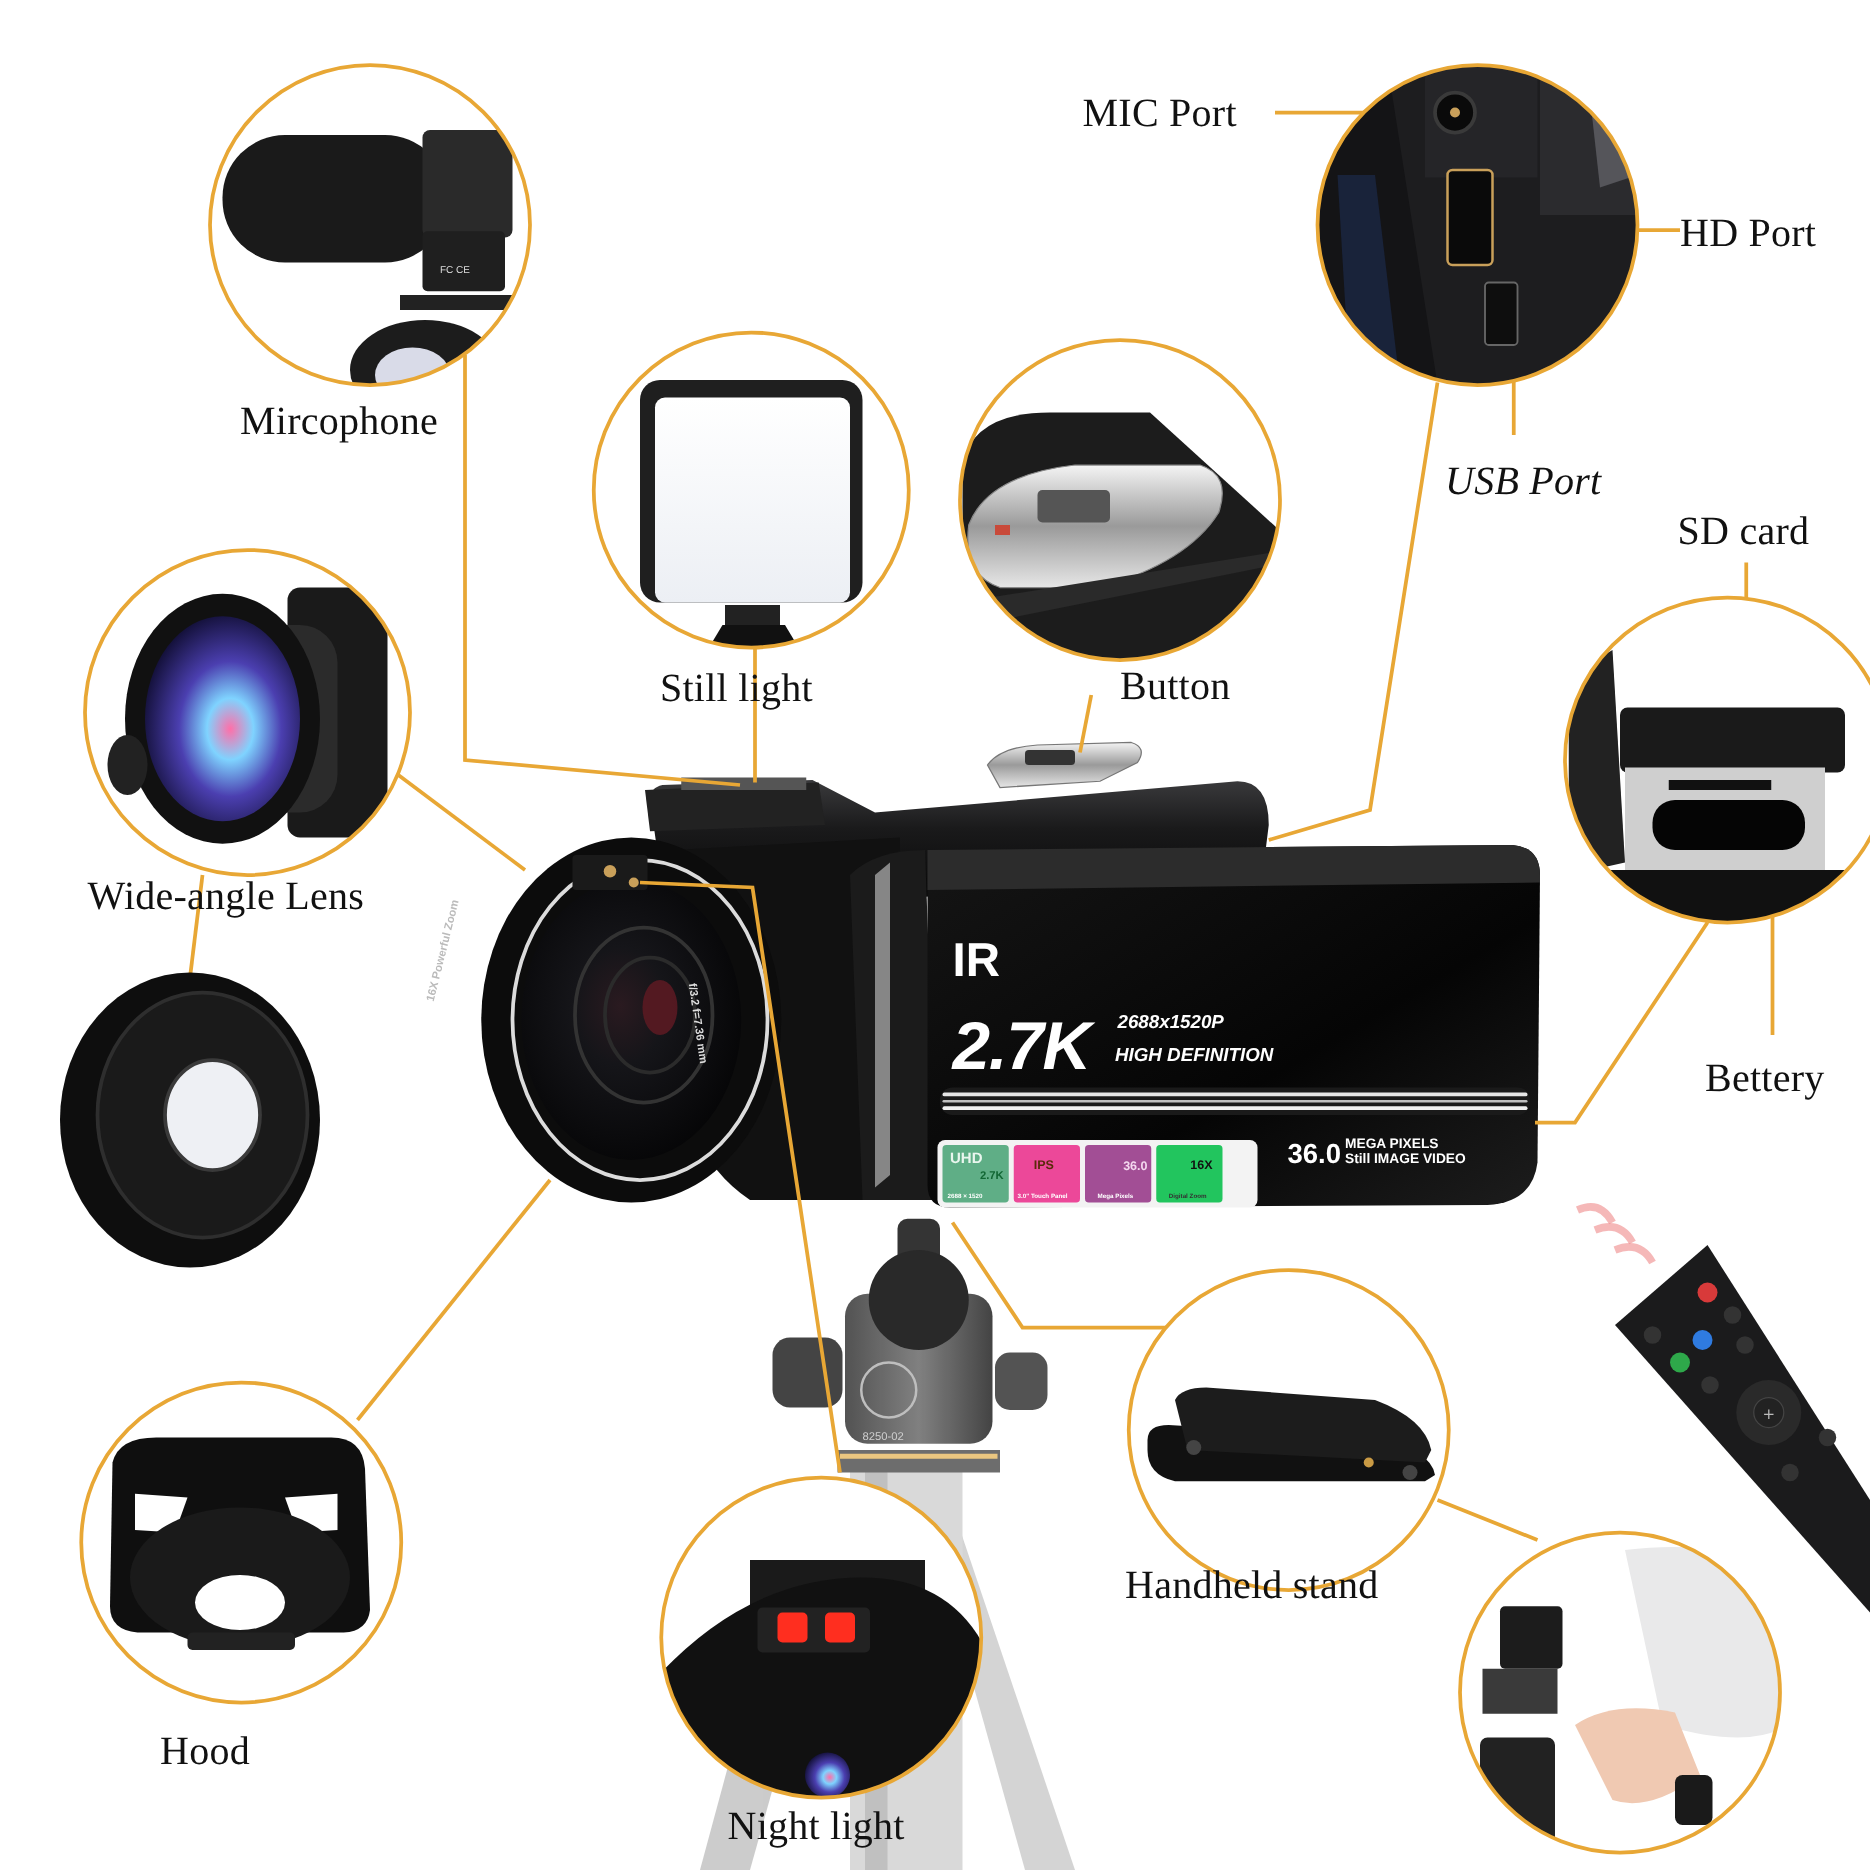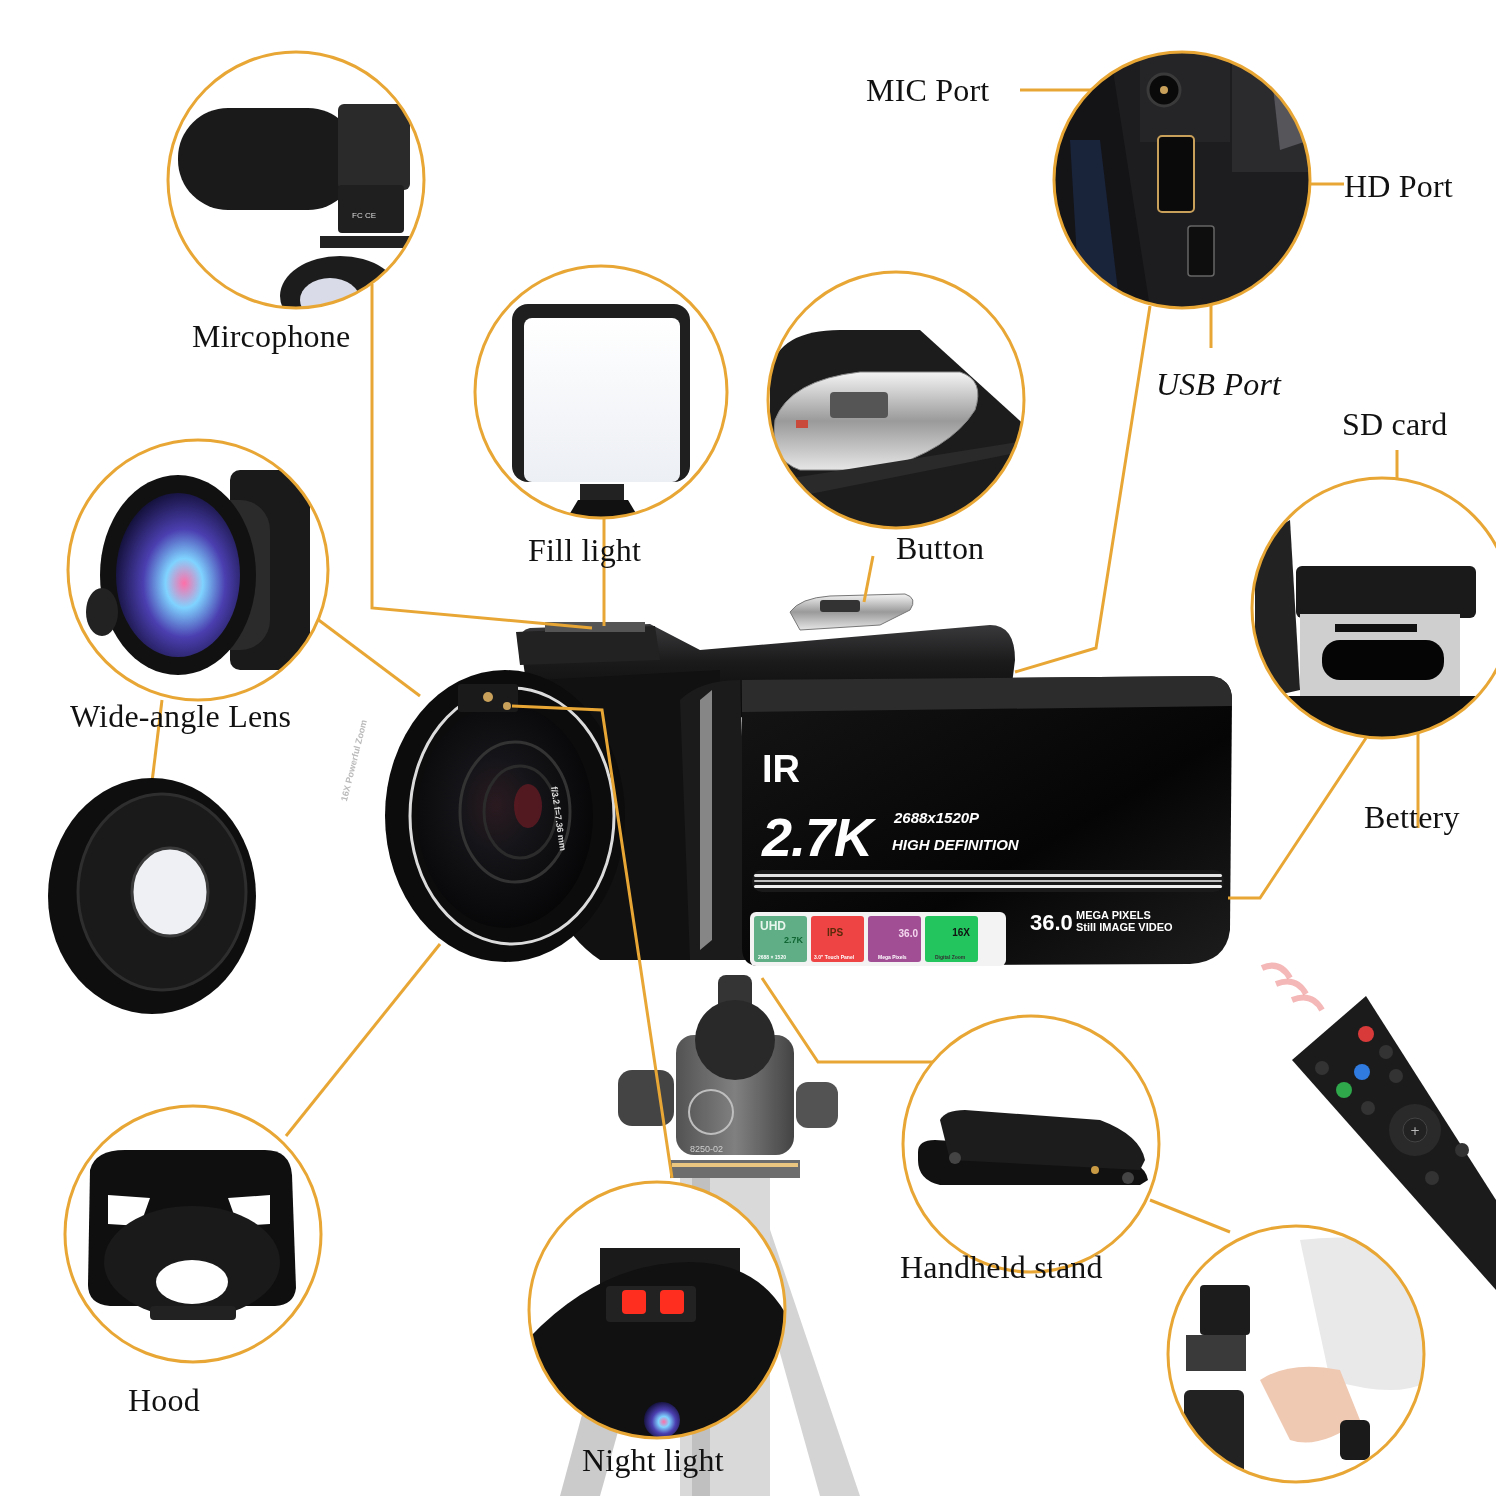--- a/index.html
+++ b/index.html
@@ -301,40 +301,40 @@
 <div class="cam-text" style="left:1076px;top:922px;font-size:11px;">Still IMAGE VIDEO</div>
 <div class="cam-text" style="left:340px;top:800px;font-size:9px;color:#bbb;transform:rotate(-76deg);transform-origin:left top;">16X Powerful Zoom</div>
 <div class="cam-text" style="left:558px;top:786px;font-size:9px;color:#ddd;transform:rotate(82deg);transform-origin:left top;">f/3.2 f=7.36 mm</div>
 
 <div style="position:absolute;left:754px;top:916px;width:224px;height:46px;display:flex;gap:4px;">
   <div style="flex:1;background:#5fae86;border-radius:3px;position:relative;">
     <span class="badge" style="left:6px;top:4px;font-size:12px;color:#e9f6ee;">UHD</span>
     <span class="badge" style="right:4px;top:20px;font-size:9px;color:#163;">2.7K</span>
     <span class="badge" style="left:4px;bottom:2px;font-size:5px;color:#fff;">2688 × 1520</span>
   </div>
-  <div style="flex:1;background:#ef4444;border-radius:3px;position:relative;">
+  <div style="flex:1;background:#ec4899;border-radius:3px;position:relative;">
     <span class="badge" style="left:16px;top:12px;font-size:10px;color:#5a2a0a;">IPS</span>
     <span class="badge" style="left:3px;bottom:2px;font-size:5px;color:#fff;">3.0" Touch Panel</span>
   </div>
   <div style="flex:1;background:#a24e95;border-radius:3px;position:relative;">
     <span class="badge" style="right:3px;top:13px;font-size:10px;color:#f4d7ef;">36.0</span>
     <span class="badge" style="left:10px;bottom:2px;font-size:5px;color:#fff;">Mega Pixels</span>
   </div>
   <div style="flex:1;background:#22c55e;border-radius:3px;position:relative;">
     <span class="badge" style="right:8px;top:12px;font-size:10px;color:#111;">16X</span>
     <span class="badge" style="left:10px;bottom:2px;font-size:5px;color:#333;">Digital Zoom</span>
   </div>
 </div>
 
 <div class="label" style="left:866px;top:74px;text-align:center;">MIC Port</div>
 <div class="label" style="left:1344px;top:170px;">HD Port</div>
 <div class="label" style="left:1156px;top:368px;font-style:italic;">USB Port</div>
 <div class="label" style="left:1342px;top:408px;">SD card</div>
-<div class="label" style="left:1364px;top:801px;">Bettery</div>
+<div class="label" style="left:1364px;top:846px;">Bettery</div>
 <div class="label" style="left:192px;top:320px;">Mircophone</div>
-<div class="label" style="left:528px;top:534px;">Fill light</div>
+<div class="label" style="left:528px;top:534px;">Still light</div>
 <div class="label" style="left:896px;top:532px;">Button</div>
 <div class="label" style="left:70px;top:700px;">Wide-angle Lens</div>
 <div class="label" style="left:128px;top:1384px;">Hood</div>
 <div class="label" style="left:582px;top:1444px;">Night light</div>
 <div class="label" style="left:900px;top:1251px;">Handheld stand</div>
 
 </div>
 
 </body></html>

